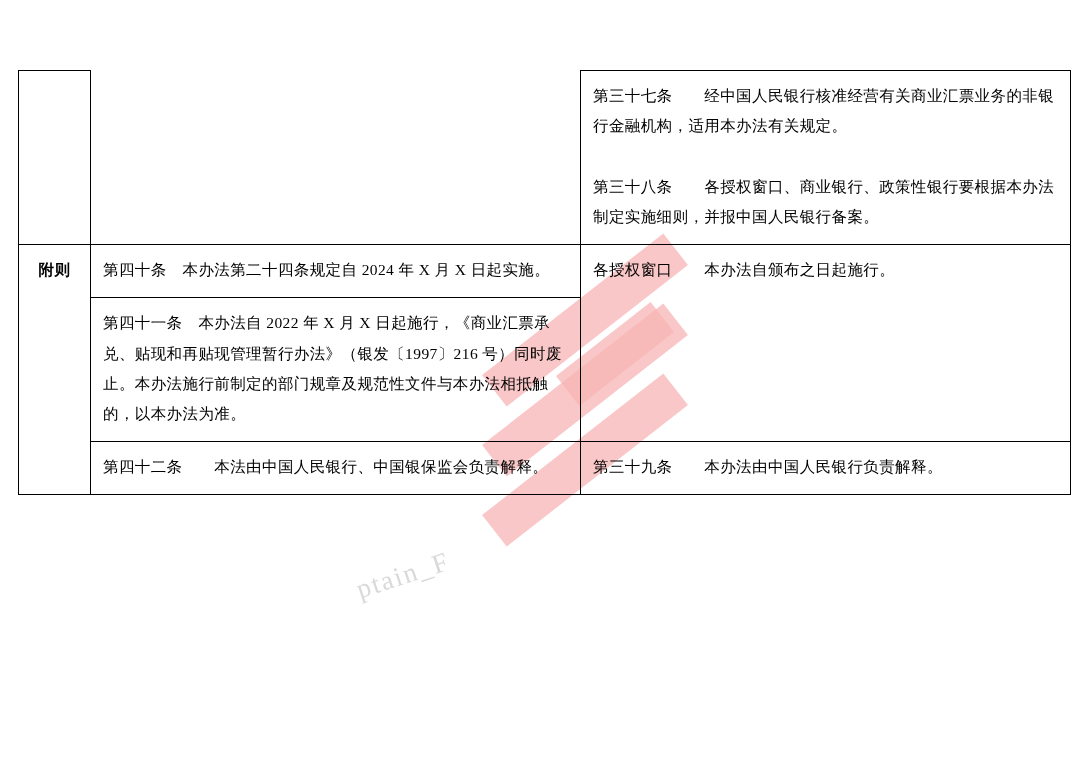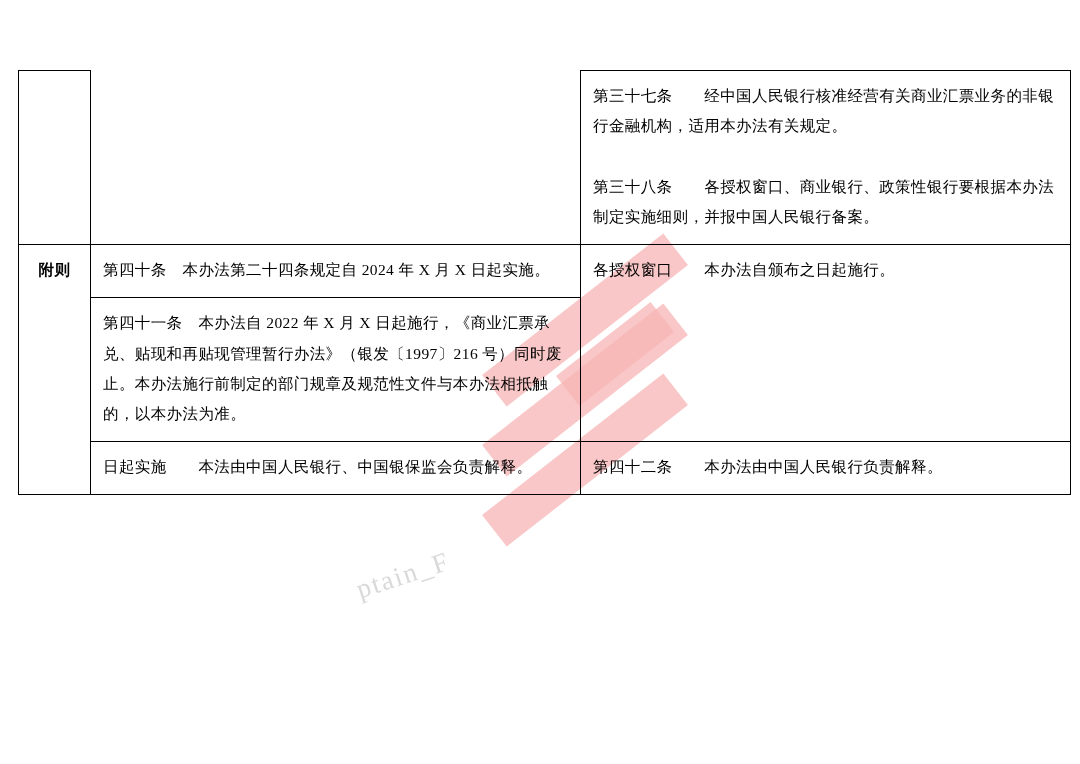--- a/index.html
+++ b/index.html
@@ -122,20 +122,20 @@
     </tr>
 
     <tr>
       <td class="col-mid">
         <span class="cell-inner">第四十一条　本办法自 2022 年 X 月 X 日起施行，《商业汇票承兑、贴现和再贴现管理暂行办法》（银发〔1997〕216 号）同时废止。本办法施行前制定的部门规章及规范性文件与本办法相抵触的，以本办法为准。</span>
       </td>
     </tr>
 
     <tr>
       <td class="col-mid">
-        <span class="cell-inner">日起实施　　本法由中国人民银行、中国银保监会负责解释。</span>
+        <span class="cell-inner">第四十二条　　本法由中国人民银行、中国银保监会负责解释。</span>
       </td>
       <td class="col-right">
-        <span class="cell-inner">第四十二条　　本办法由中国人民银行负责解释。</span>
+        <span class="cell-inner">第三十九条　　本办法由中国人民银行负责解释。</span>
       </td>
     </tr>
   </tbody>
 </table>
 
 </body></html>

